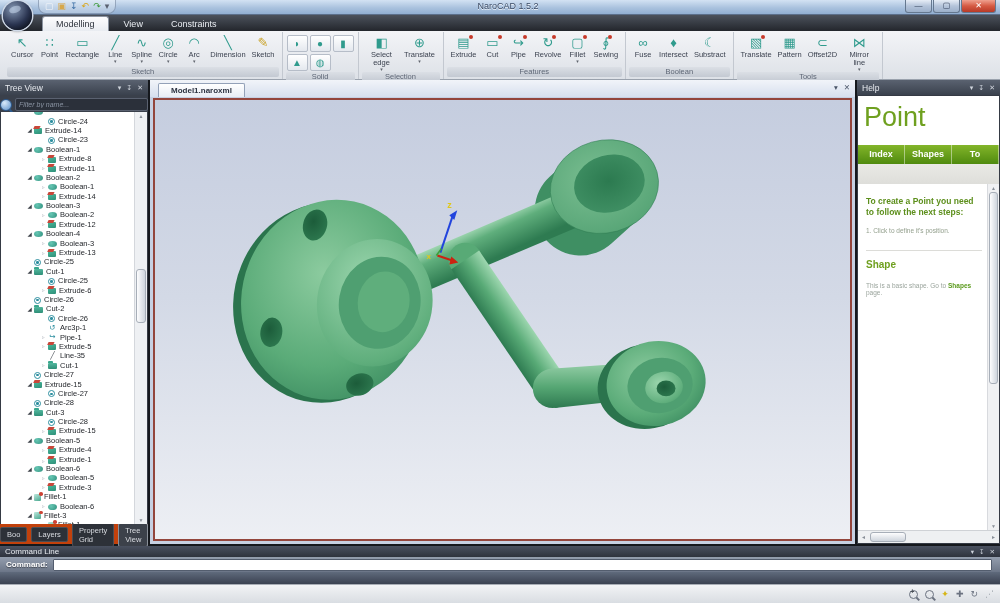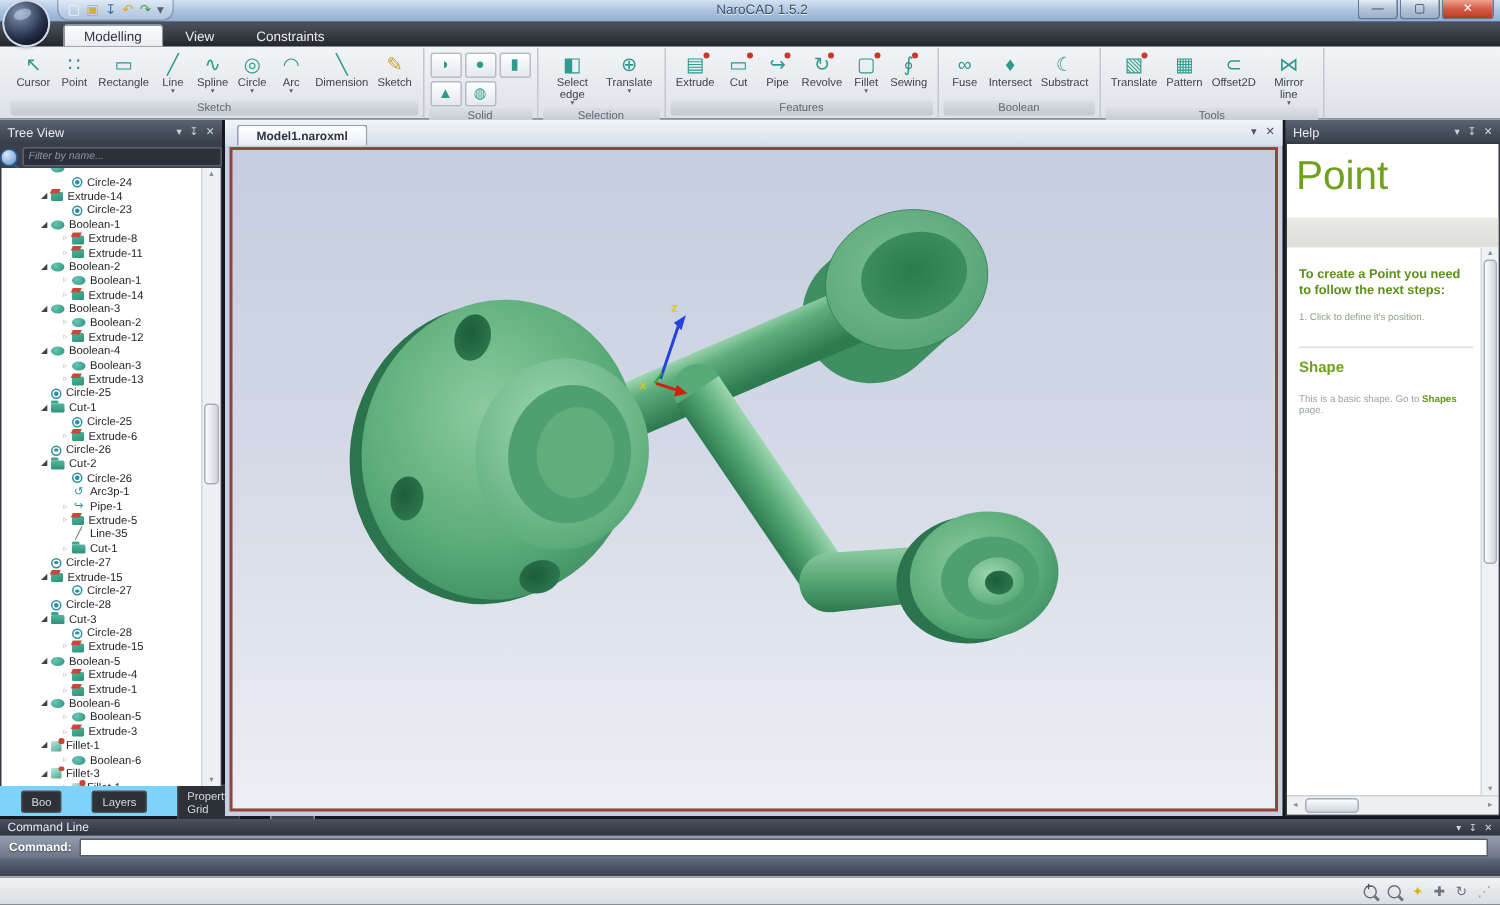--- a/index.html
+++ b/index.html
@@ -88,21 +88,21 @@
   .ti-boolean{width:9px;height:6px;margin-top:1px;background:radial-gradient(circle at 35% 35%,#67c7b4,#2f8f7d);border-radius:50%;}
   .ti-cut{width:9px;height:6px;margin-top:2px;background:linear-gradient(#53b79e,#2f8f78);border-radius:1px;}
   .ti-cut::before{content:"";position:absolute;top:-2px;left:0;width:5px;height:2px;background:#3aa78e;border-radius:1px 1px 0 0;}
   .ti-fillet{width:7px;height:7px;margin-top:1px;background:linear-gradient(150deg,#bfe9de,#49a78f);border-radius:1px;}
   .ti-fillet::after{content:"";position:absolute;top:-1.5px;right:-1.5px;width:3.5px;height:3.5px;background:#cc4436;border-radius:50%;}
   .ti-glyph{font-size:7.5px;line-height:8px;color:#2e8fa0;text-align:center;}
   .tscroll{position:absolute;top:0;right:0;bottom:0;width:12px;background:#eef0f3;border-left:1px solid #d4d7dc;}
   .tscroll .arr{position:absolute;left:0;right:0;text-align:center;font-size:5px;color:#8a9099;}
   .tscroll .thumb{position:absolute;left:1px;right:1px;height:52px;top:38%;
     background:linear-gradient(90deg,#fdfdfe,#cfd5dd);border:1px solid #a7aeb8;border-radius:3px;}
-  .ltabs{height:17px;flex:none;background:#7dd3fc;display:flex;align-items:center;gap:20px;padding:2px 14px 1px;}
+  .ltabs{height:17px;flex:none;background:#c2410c;display:flex;align-items:center;gap:4px;padding:2px 0 1px;}
   .ltab{font-size:7.5px;color:#d8dbe0;padding:2px 6px;border:1px solid #4a4e55;background:#2d3138;border-radius:2px;}
   .ltab.active{background:#3c414a;border-color:#8a9099;}
 
   
   .center{flex:1;display:flex;flex-direction:column;min-width:0;background:#c6d0e2;}
   .doctabs{height:17px;flex:none;display:flex;align-items:flex-end;padding:0 0 0 8px;position:relative;
     background:linear-gradient(#f1f4f9,#d7dfee);}
   .doctab{font-size:8px;font-weight:bold;color:#2c3342;padding:2px 12px;border:1px solid #93a1b8;border-bottom:none;
     border-radius:2px 2px 0 0;background:linear-gradient(#ffffff,#e8edf5);}
   .doctabs .hicons{position:absolute;right:5px;top:3px;display:flex;gap:6px;font-size:7.5px;color:#4a5568;}
@@ -684,20 +684,25 @@
       <div class="phdr">
         <span>Help</span>
         <span class="hicons">
           <span>▾</span>
           <span>↧</span>
           <span>✕</span>
         </span>
       </div>
       <div class="helpbody">
         <div class="help-title">Point</div>
+        <div class="help-tabs" id="helpTabs">
+            <div class="htab">Index</div>
+            <div class="htab">Shapes</div>
+            <div class="htab">To</div>
+          </div>
         <div class="help-strip"></div>
         <div class="help-scrollable">
           <div class="help-content">
             <div class="help-intro">
               <span>To create a </span><b>Point</b><span> you need to follow the next steps:</span>
             </div>
             <div class="help-step">1. Click to define it's position.</div>
             <div class="help-div"></div>
             <div class="help-shape-h">Shape</div>
             <div class="help-shape">

